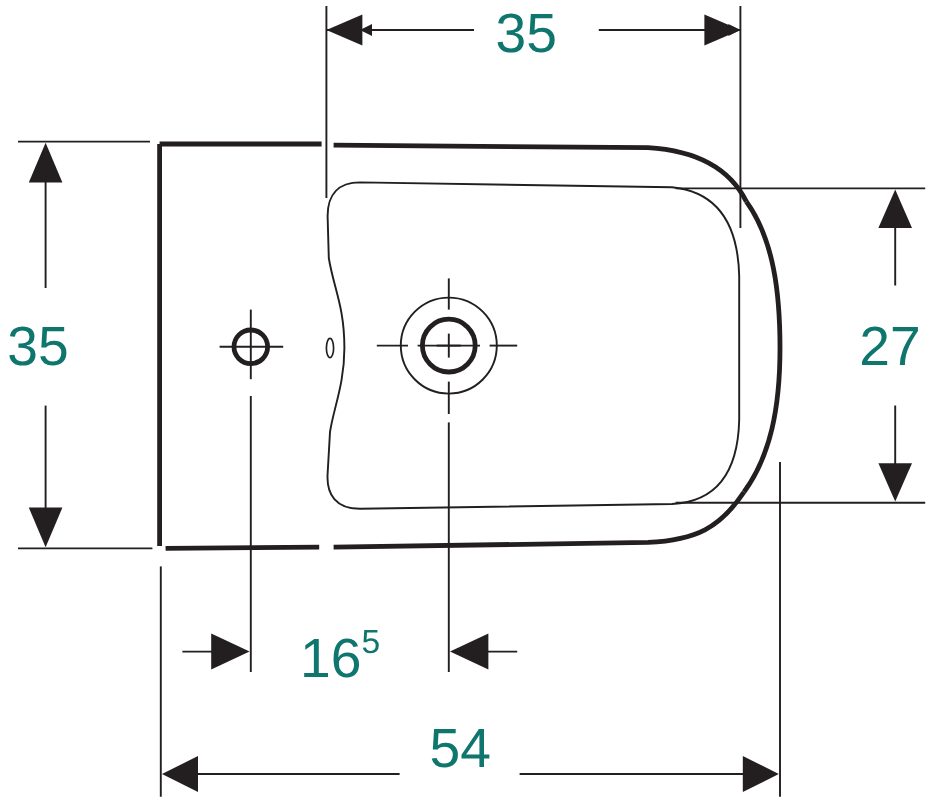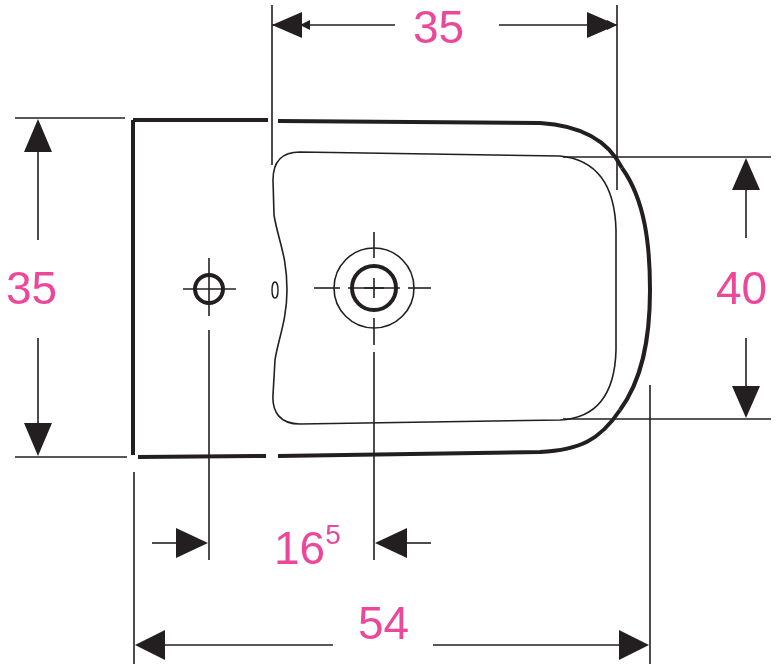--- a/index.html
+++ b/index.html
@@ -1,21 +1,21 @@
 <!DOCTYPE html>
 <html><head>
 <meta charset="utf-8">
 <style>
   html, body { margin: 0; padding: 0; background: #ffffff; }
   body { width: 784px; height: 672px; overflow: hidden; position: relative; }
   #drawing { position: absolute; left: 0; top: 0; width: 784px; height: 672px; }
   .dim-label {
     position: absolute;
     font-family: "Liberation Sans", "DejaVu Sans", sans-serif;
-    color: #ec4899;
+    color: #0f766e;
     font-size: 46px;
     line-height: 1;
     white-space: nowrap;
     background: #ffffff;
   }
   .dim-label sup { font-size: 28px; position: relative; top: -4px; vertical-align: top; }
 </style>
 </head>
 <body>
 
@@ -107,17 +107,17 @@
       <path d="M135,645 L165,630 L165,660 z" fill="#231f20" stroke="none"></path>
       <path d="M649,645 L619,630 L619,660 z" fill="#231f20" stroke="none"></path>
     </g>
   </g>
 </svg>
 
 <div class="dim-label" style="left:413px; top:4px;">35</div>
 
 <div class="dim-label" style="left:6px; top:265px;">35</div>
 
-<div class="dim-label" style="left:716px; top:265px;">40</div>
+<div class="dim-label" style="left:716px; top:265px;">27</div>
 
-<div class="dim-label" style="left:250px; top:525px;margin-left:24px;"><span>16</span><sup>5</sup></div>
+<div class="dim-label" style="left:250px; top:525px;"><span>16</span><sup>5</sup></div>
 
 <div class="dim-label" style="left:358px; top:600px;">54</div>
 
 </body></html>

